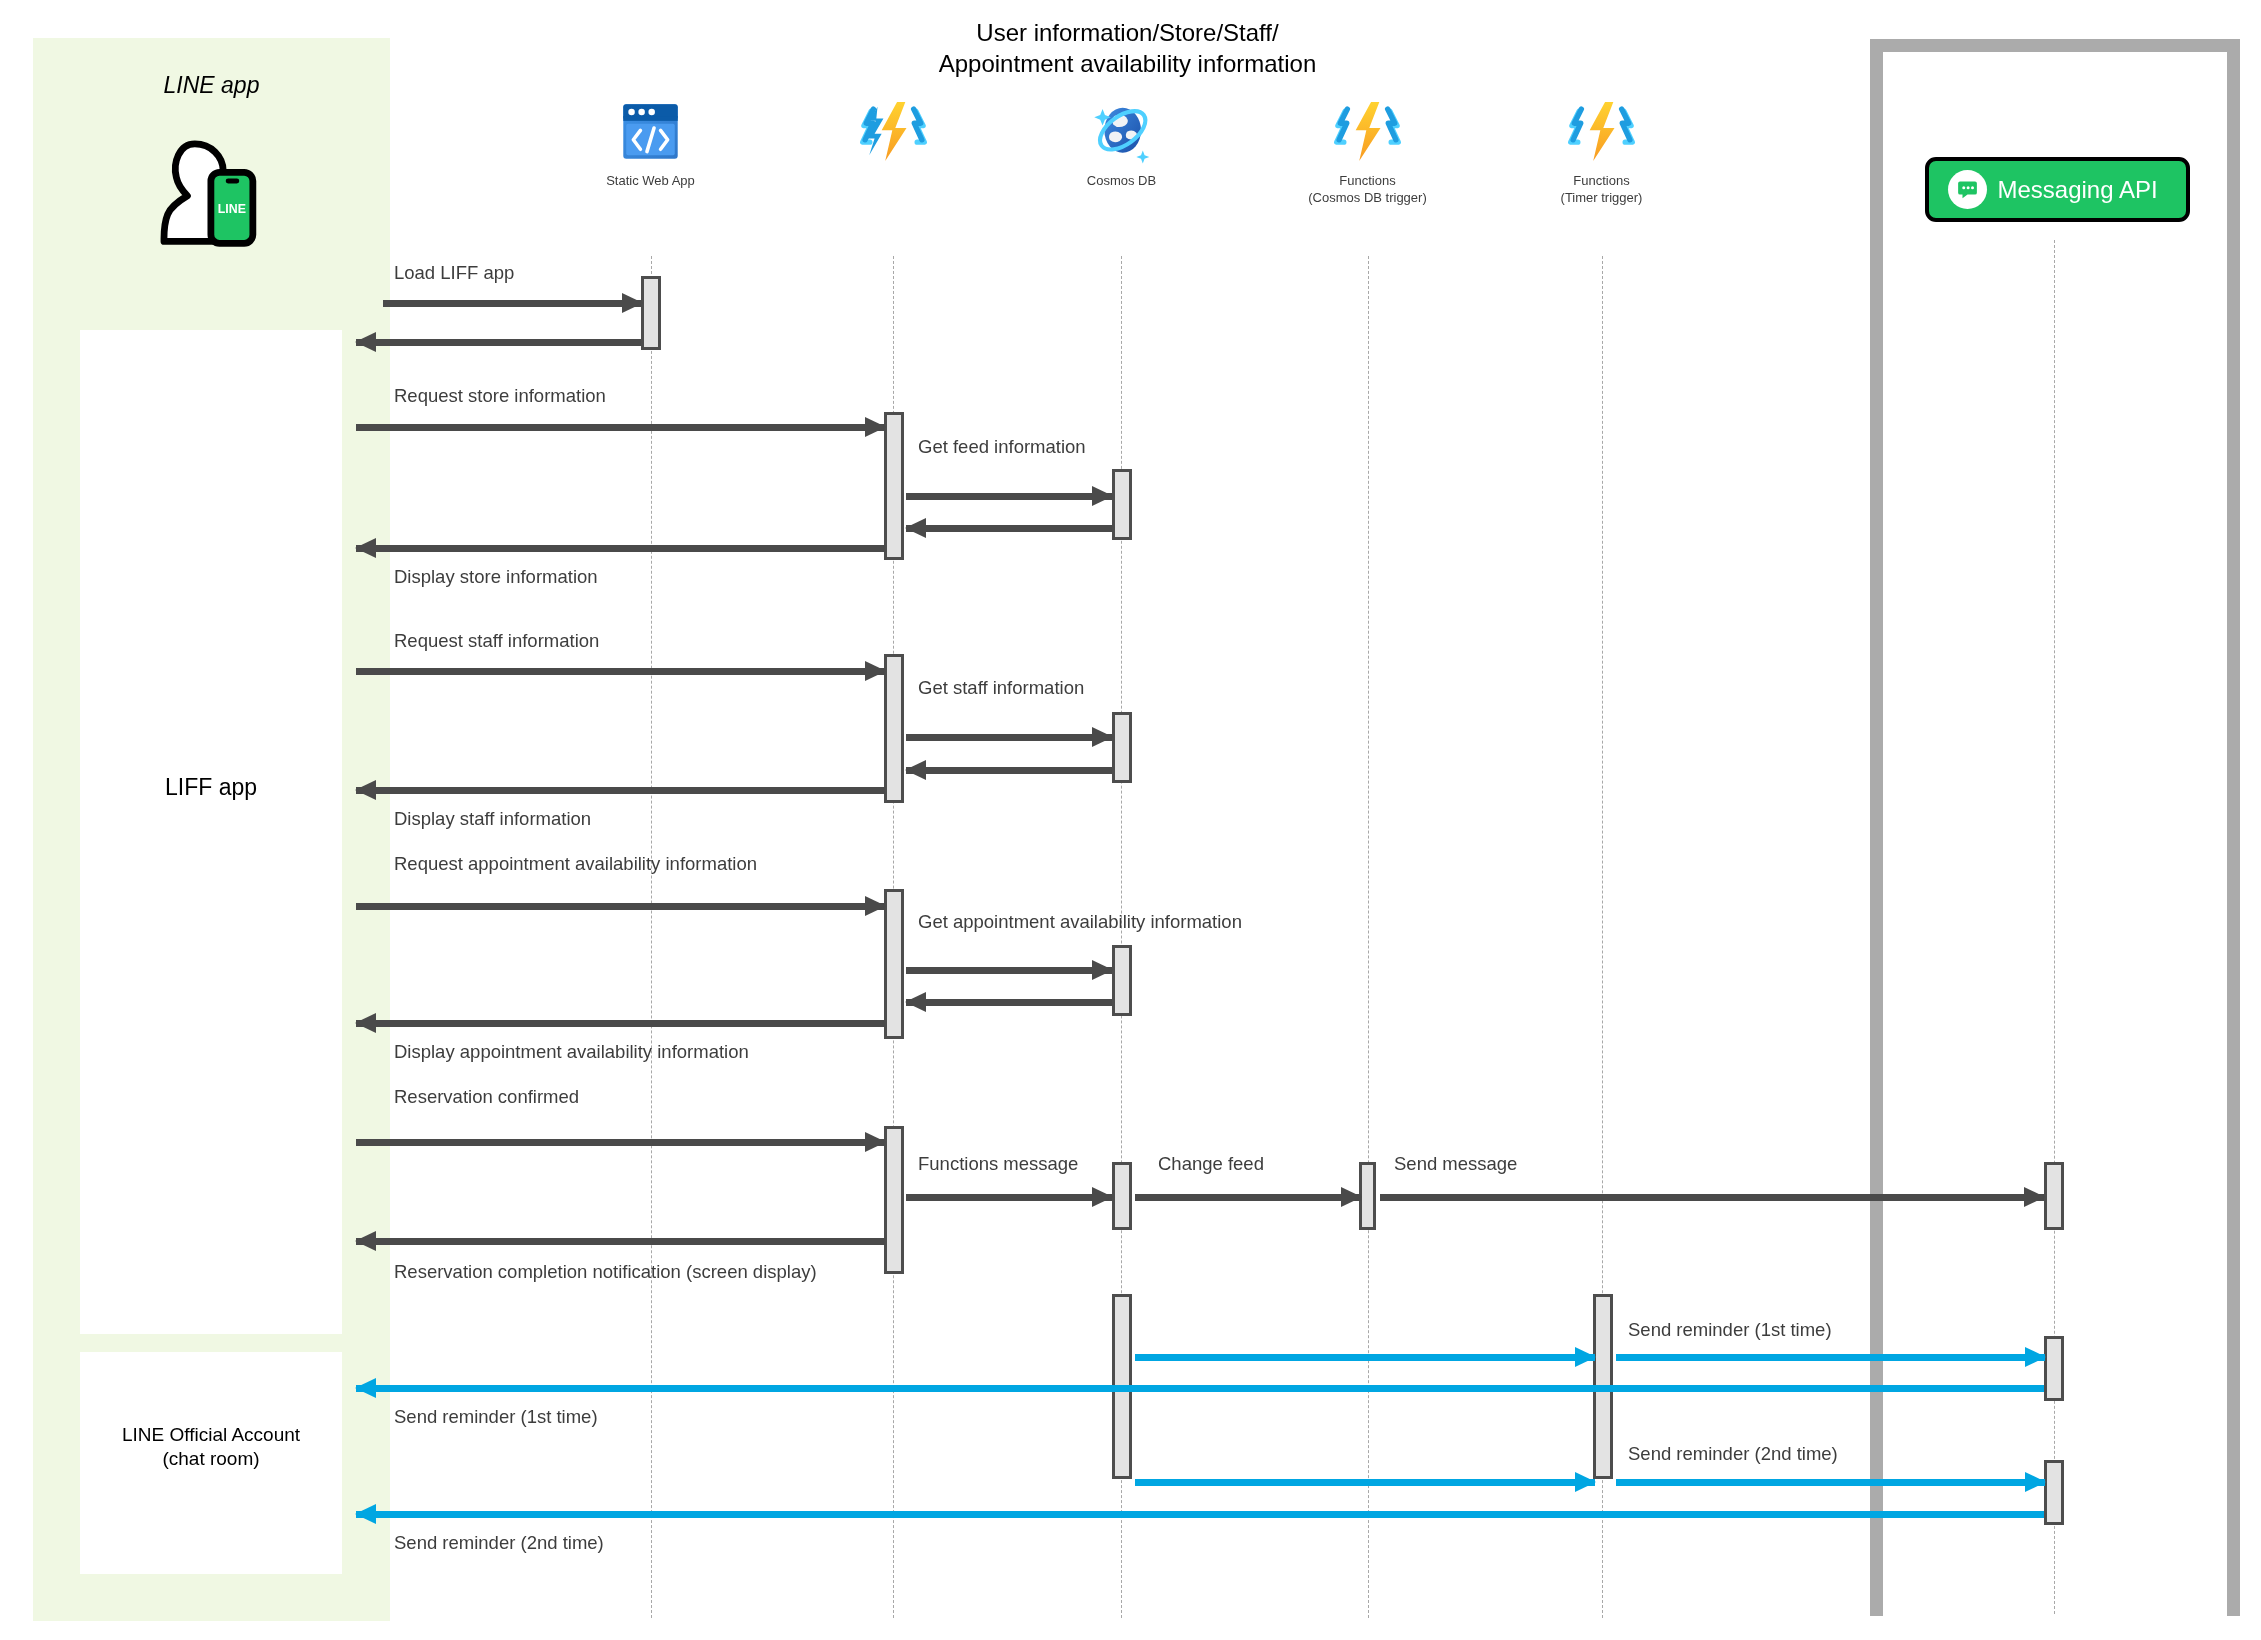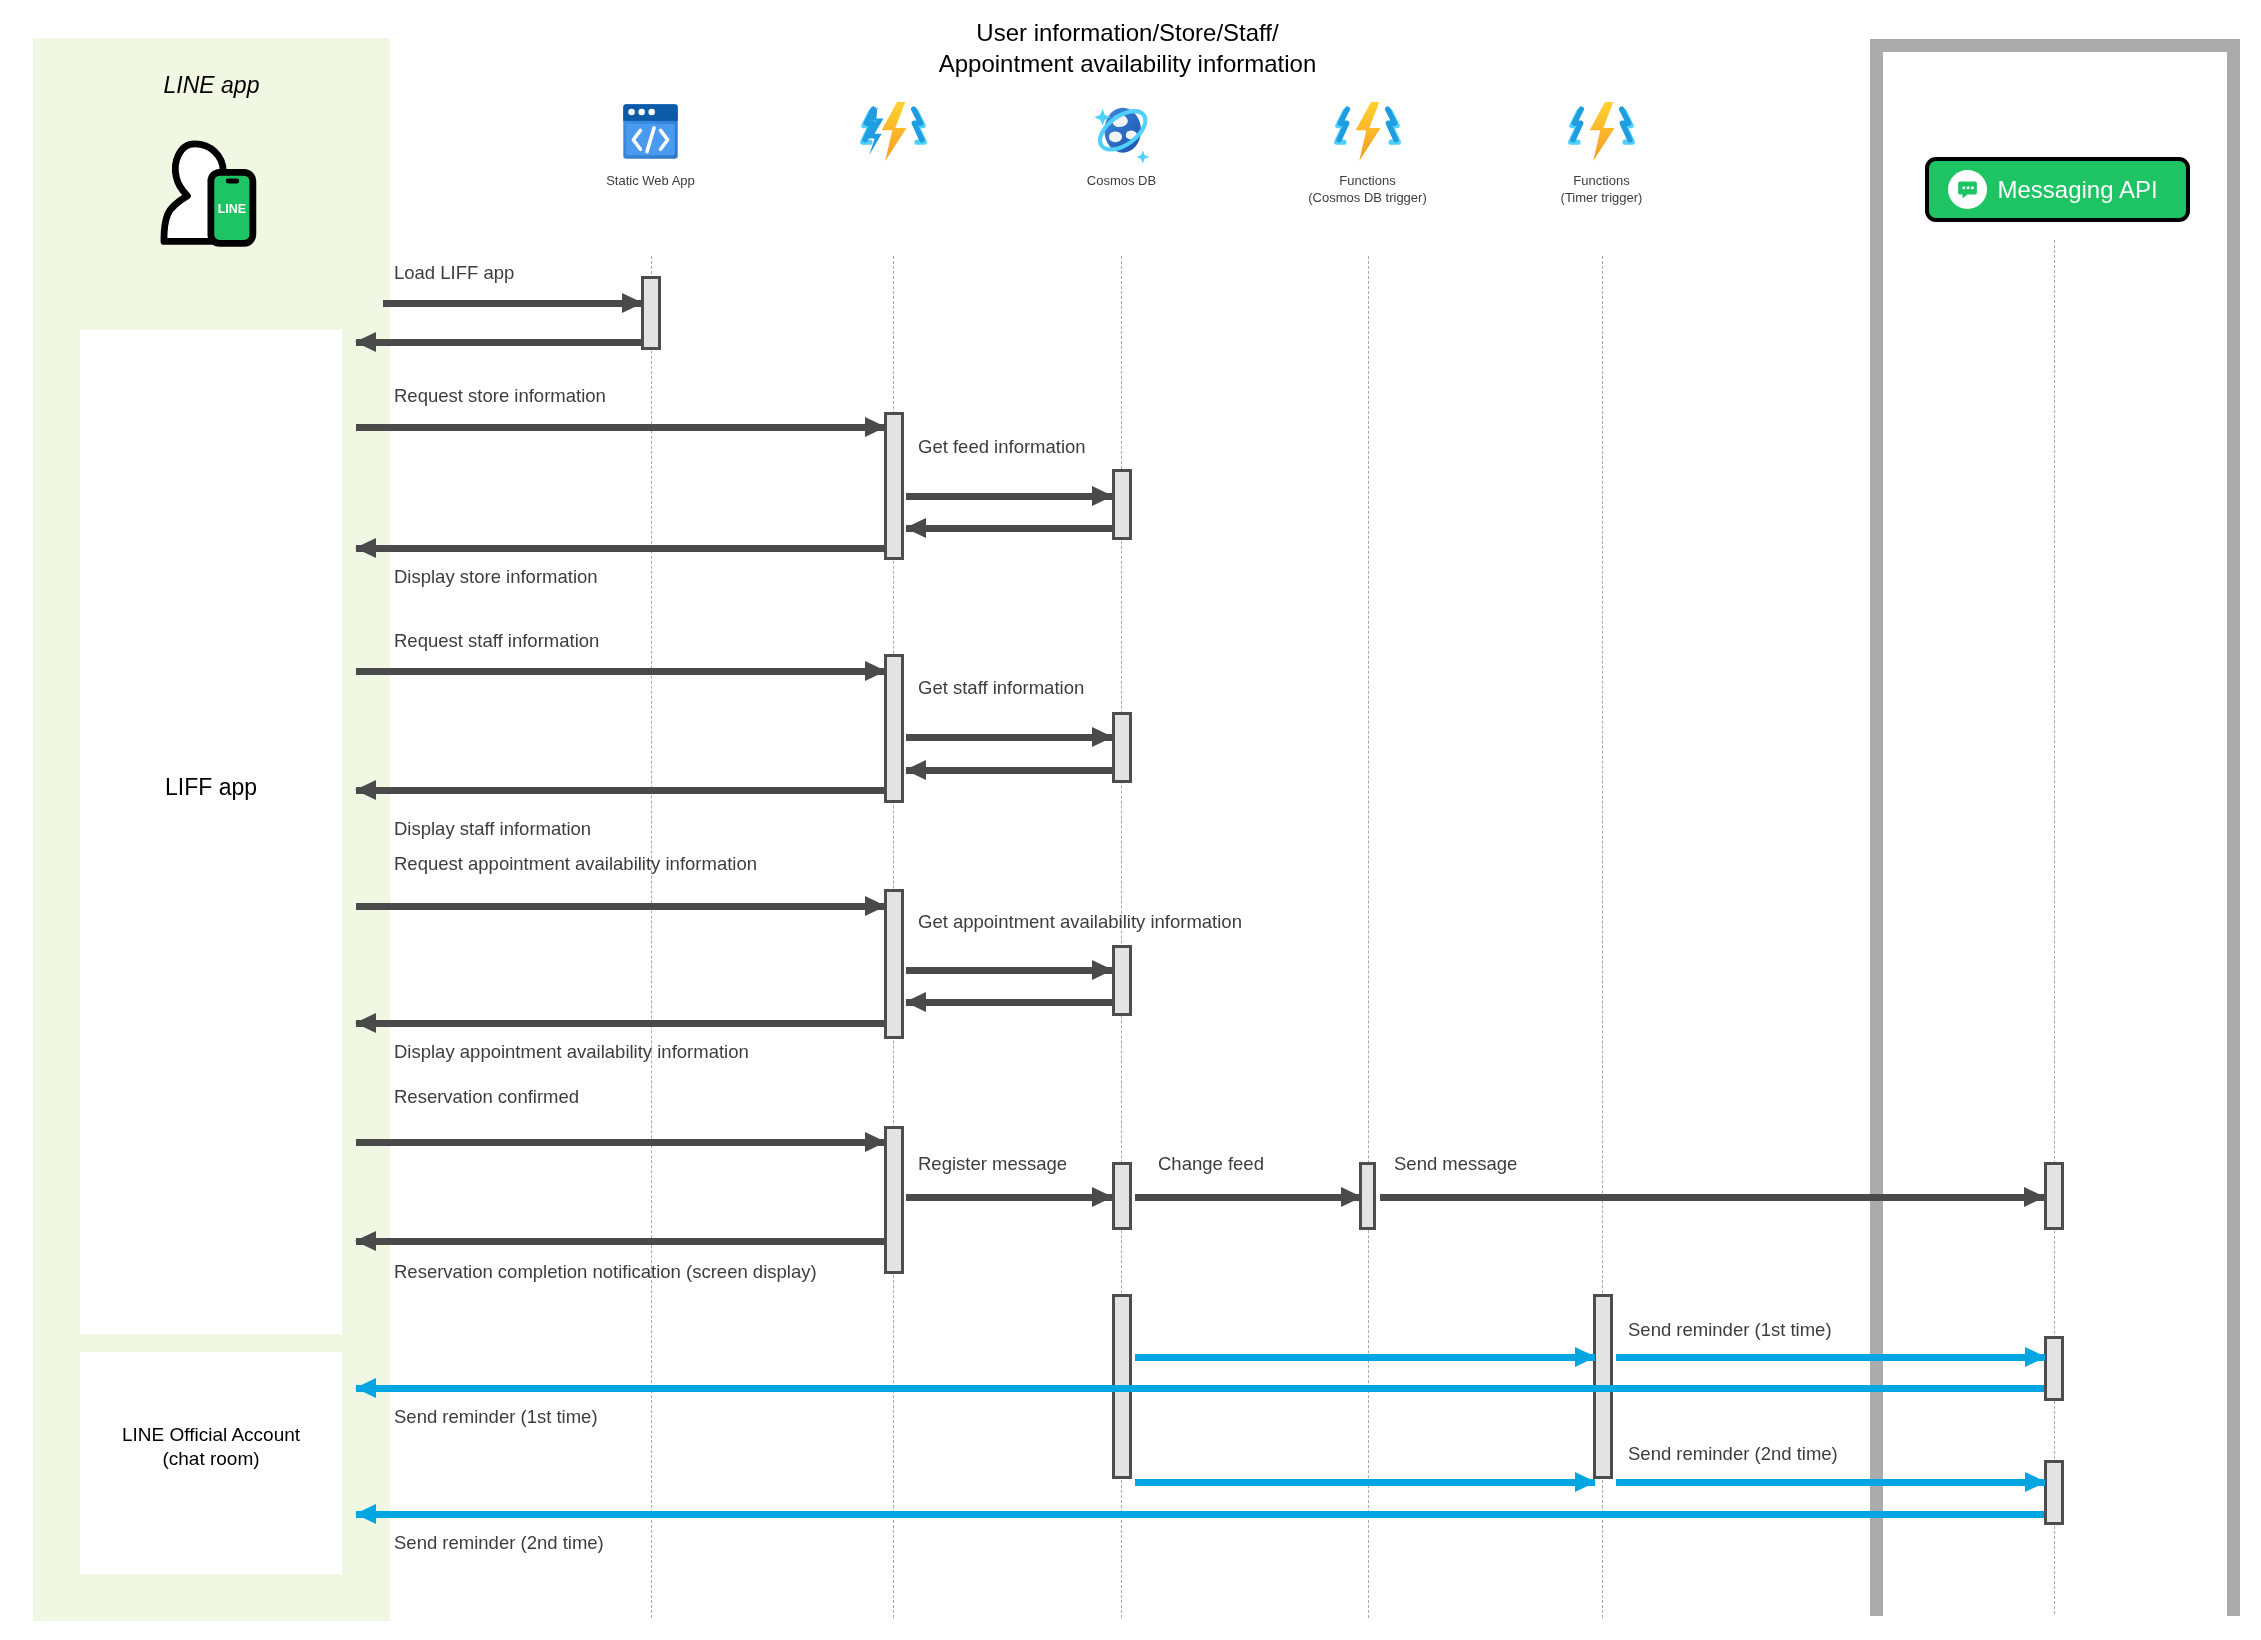--- a/index.html
+++ b/index.html
@@ -336,21 +336,21 @@
 
 <div class="arrow left" style="left:906px; top:767px; width:206px;">
   <div class="shaft"></div>
     <div class="head"></div>
 </div>
 
 <div class="arrow left" style="left:356px; top:787px; width:529px;">
   <div class="shaft"></div>
     <div class="head"></div>
 </div>
-<div class="msg-label" style="left:394px; top:808px;margin-top:10px;">Display staff information</div>
+<div class="msg-label" style="left:394px; top:808px;">Display staff information</div>
 
 <div class="msg-label" style="left:394px; top:853px;">Request appointment availability information</div>
 <div class="arrow right" style="left:356px; top:903px; width:529px;">
   <div class="shaft"></div>
     <div class="head"></div>
 </div>
 
 <div class="msg-label" style="left:918px; top:911px;">Get appointment availability information</div>
 <div class="arrow right" style="left:906px; top:967px; width:206px;">
   <div class="shaft"></div>
@@ -367,21 +367,21 @@
     <div class="head"></div>
 </div>
 <div class="msg-label" style="left:394px; top:1041px;">Display appointment availability information</div>
 
 <div class="msg-label" style="left:394px; top:1086px;">Reservation confirmed</div>
 <div class="arrow right" style="left:356px; top:1139px; width:529px;">
   <div class="shaft"></div>
     <div class="head"></div>
 </div>
 
-<div class="msg-label" style="left:918px; top:1153px;">Register message</div>
+<div class="msg-label" style="left:918px; top:1153px;">Functions message</div>
 <div class="arrow right" style="left:906px; top:1194px; width:206px;">
   <div class="shaft"></div>
     <div class="head"></div>
 </div>
 
 <div class="msg-label" style="left:1158px; top:1153px;">Change feed</div>
 <div class="arrow right" style="left:1135px; top:1194px; width:226px;">
   <div class="shaft"></div>
     <div class="head"></div>
 </div>

